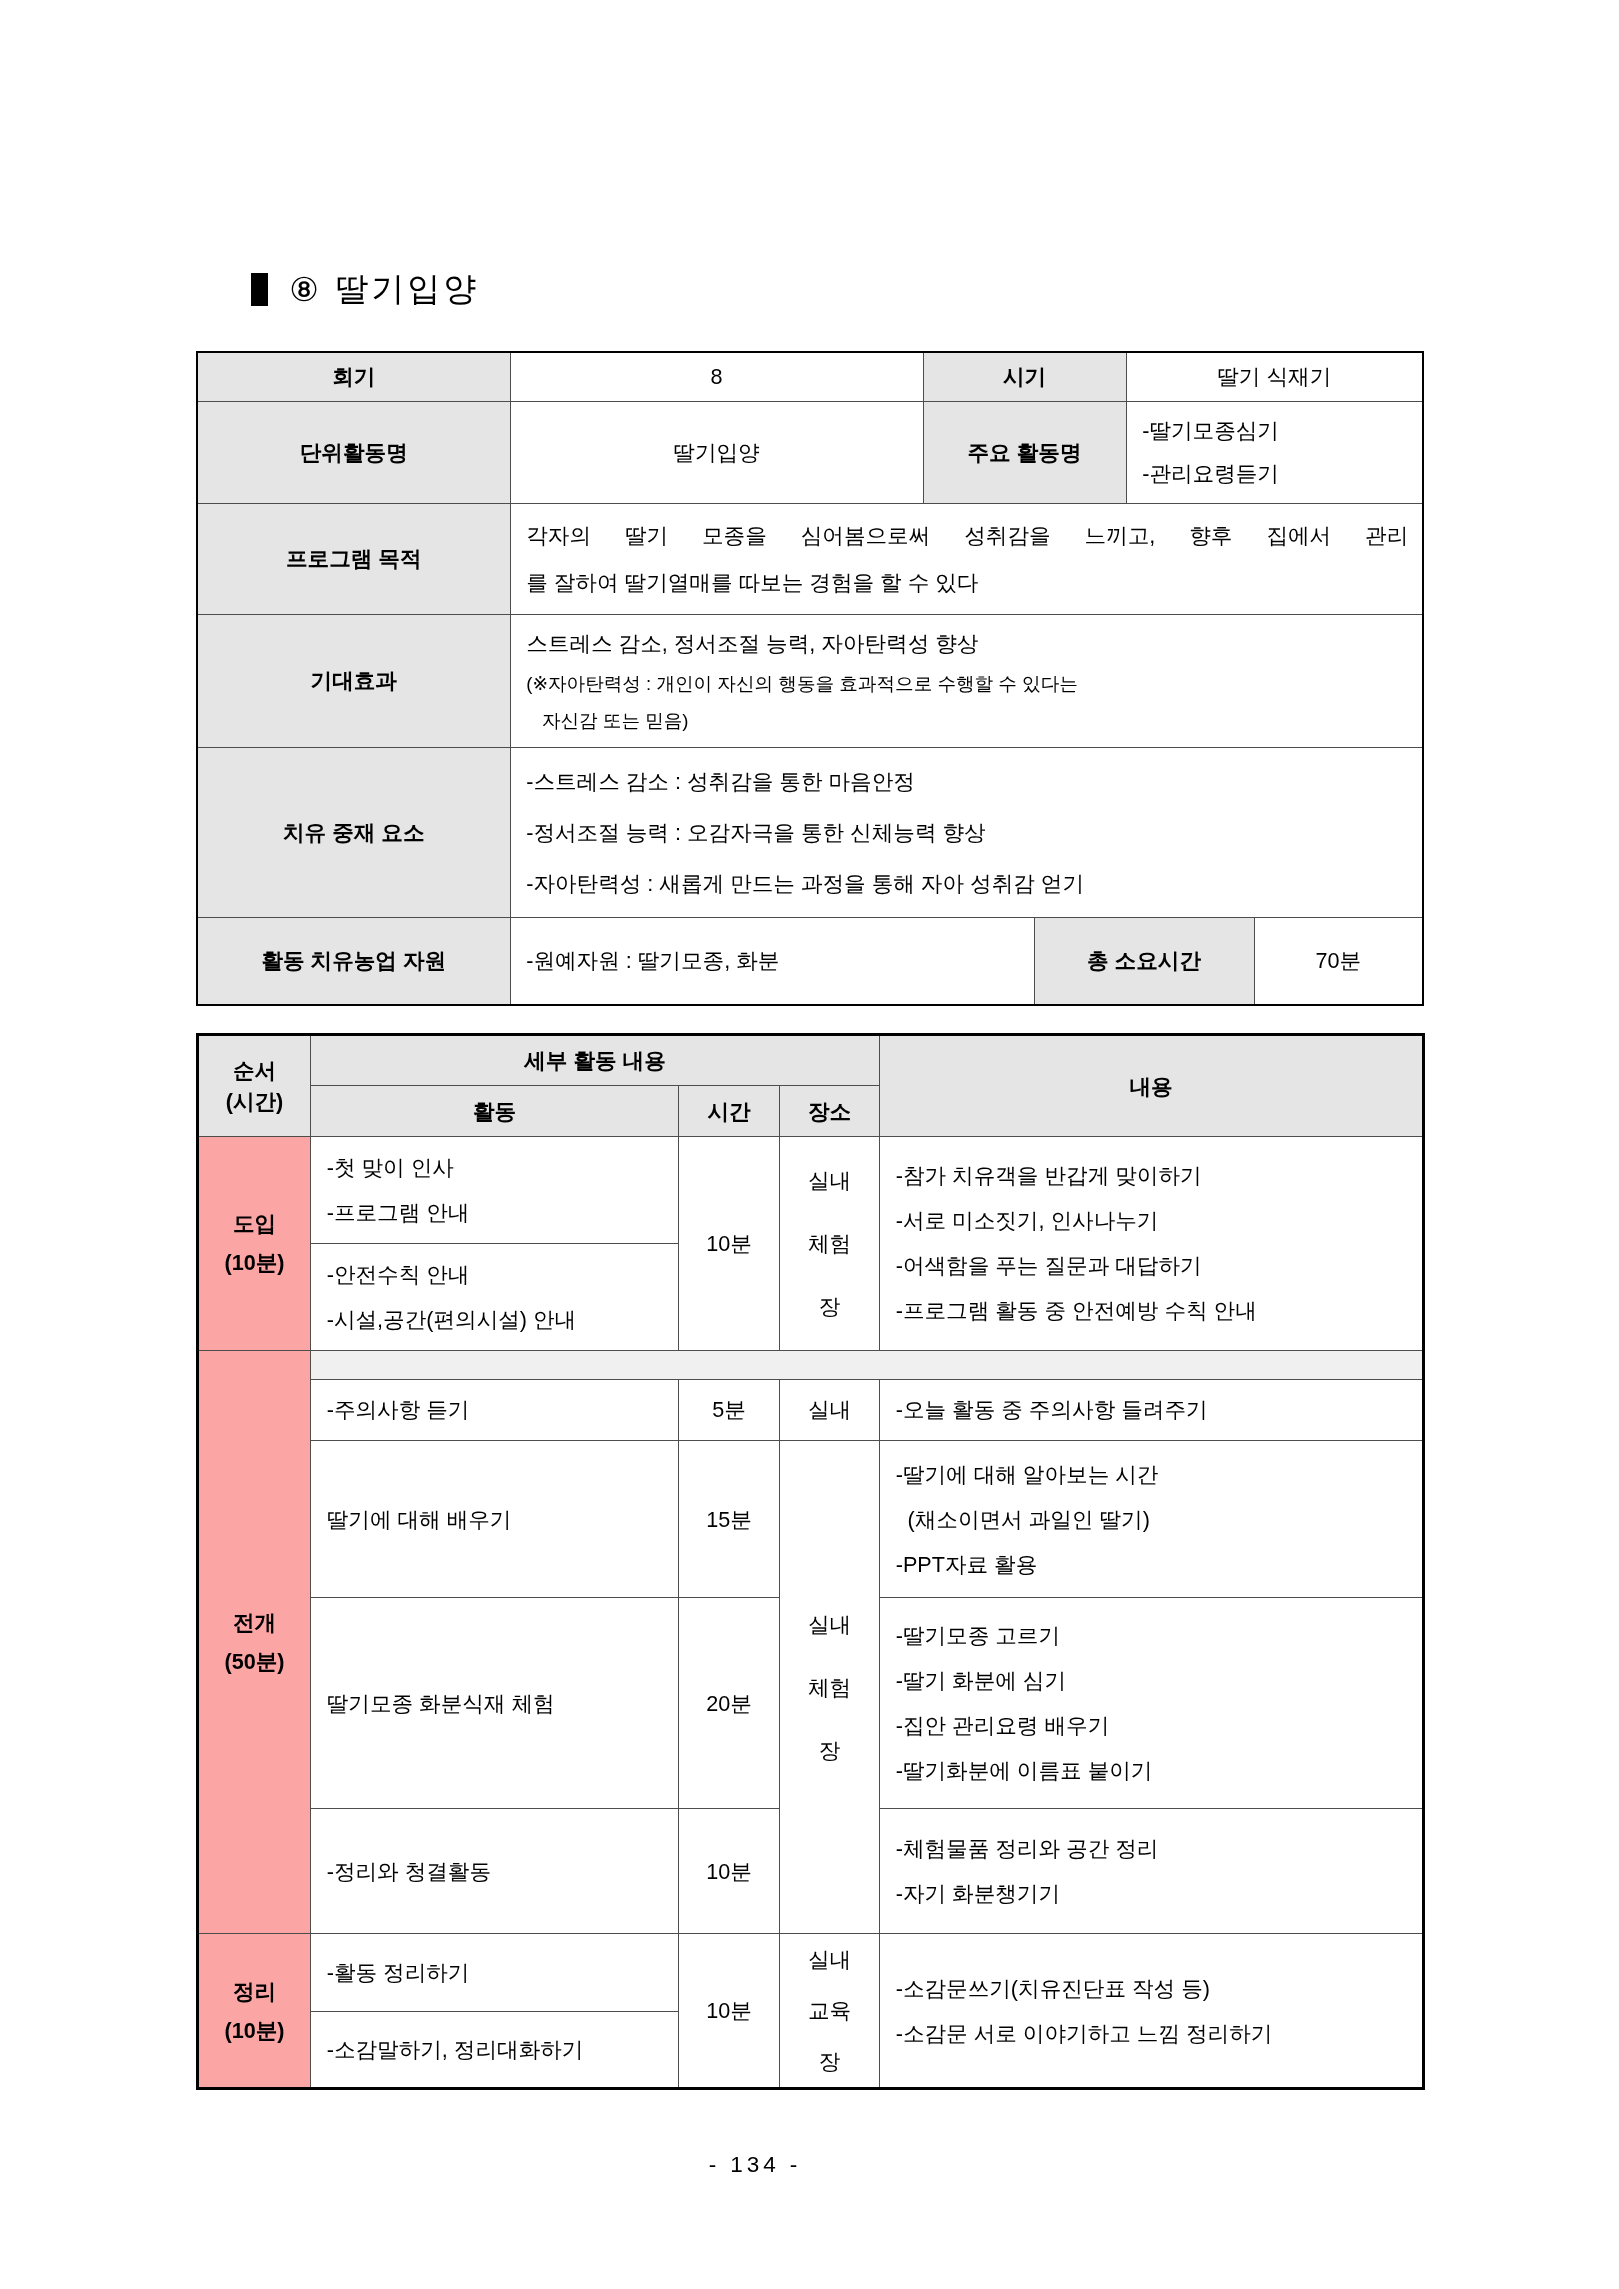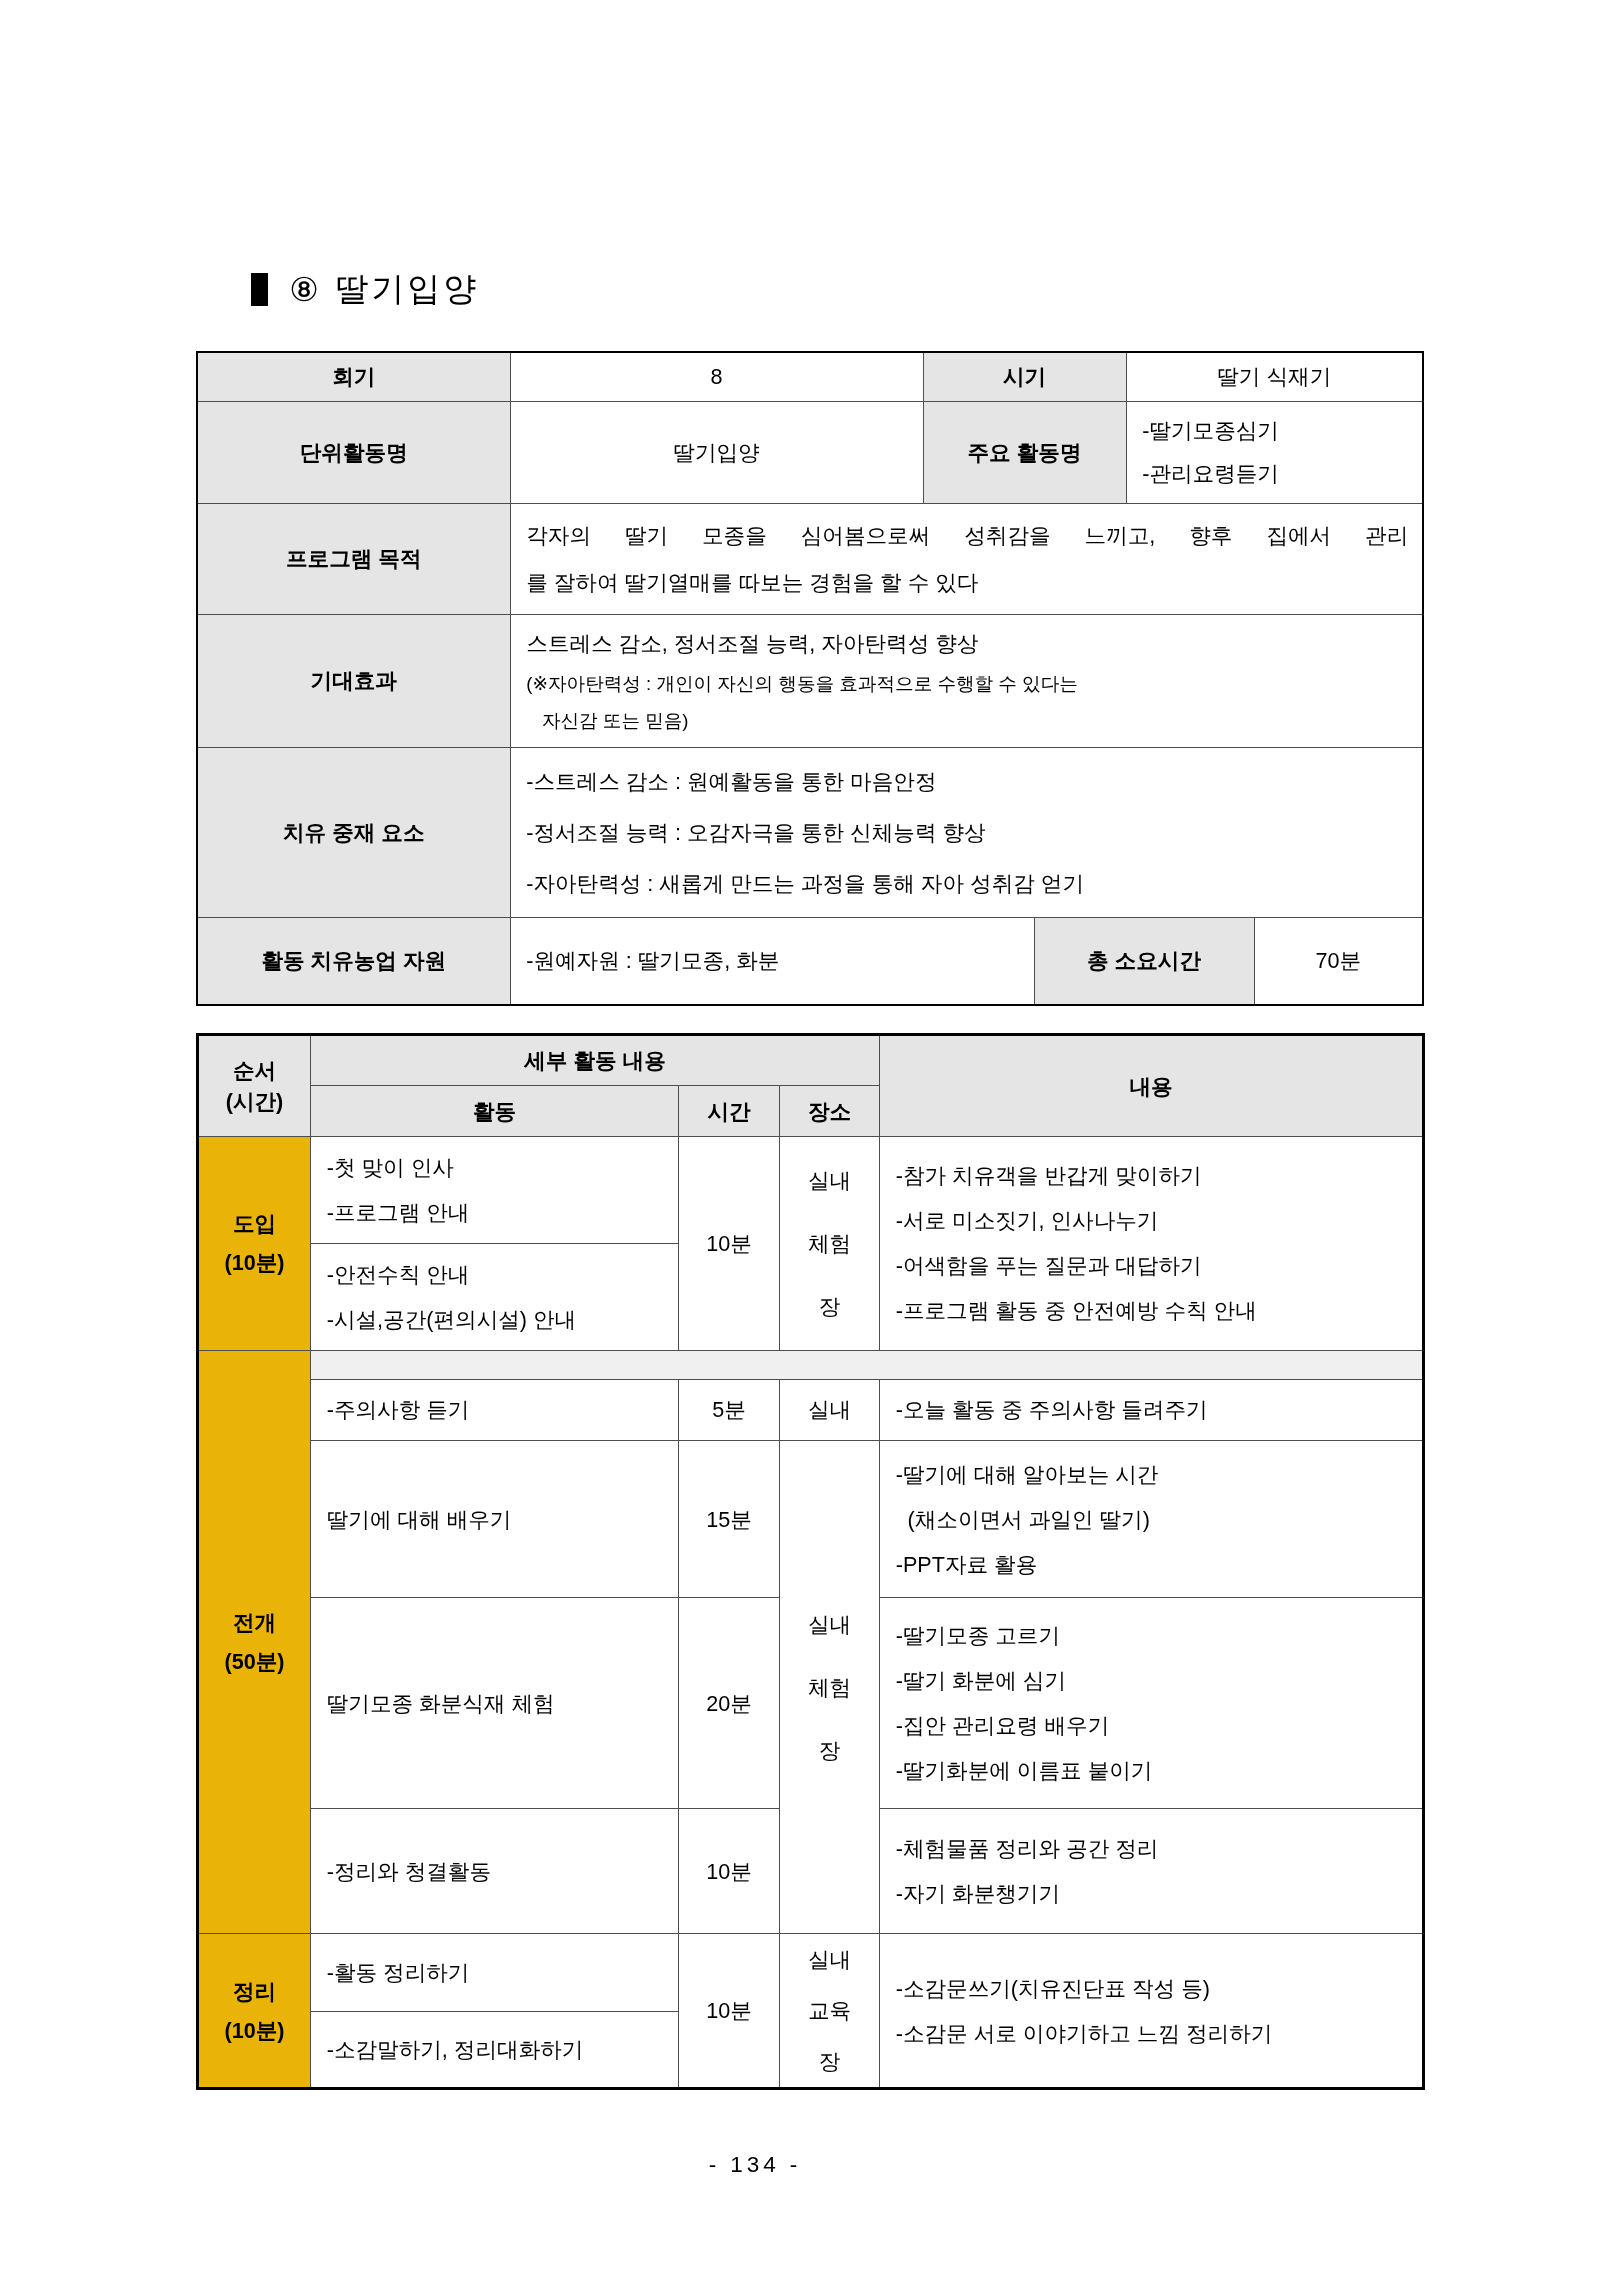--- a/index.html
+++ b/index.html
@@ -27,21 +27,21 @@
 
   
   table { border-collapse: collapse; table-layout: fixed; width: 1225px; }
   td { border: 1px solid #4d4d4d; vertical-align: middle; font-size: 21.6px; line-height: 1.45; overflow: hidden; }
   table.t1 { border: 2.9px solid #000; }
   table.t2 { border: 3.9px solid #000; margin-top: 27px; }
 
   .hd { background: #e5e5e5; font-weight: bold; text-align: center; }
   .c  { text-align: center; }
   .lpad { padding: 7.8px 13.7px 7.8px 15.7px; text-align: left; }
-  .stage { background: #eab308; font-weight: bold; text-align: center; line-height: 39px; }
+  .stage { background: #fca5a5; font-weight: bold; text-align: center; line-height: 39px; }
   .spacer-cell { background: #f0f0f0; }
 
   .line { display: block; }
   .gapline { line-height: 43px; }
   .healing-line { line-height: 51px; }
   .act-line { line-height: 45px; }
   .content-line { line-height: 45px; }
   .place-line { line-height: 63px; text-align: center; }
   .place-line-sm { line-height: 51px; text-align: center; }
   .note-line { font-size: 18.6px; line-height: 37px; }
@@ -103,21 +103,21 @@
         <td class="hd">기대효과</td>
         <td class="lpad" colspan="5">
           <span class="line gapline">스트레스 감소, 정서조절 능력, 자아탄력성 향상</span>
           <span class="line note-line">(※자아탄력성 : 개인이 자신의 행동을 효과적으로 수행할 수 있다는</span>
           <span class="line note-line note-indent">자신감 또는 믿음)</span>
         </td>
       </tr>
       <tr style="height:155px">
         <td class="hd">치유 중재 요소</td>
         <td class="lpad" colspan="5">
-          <span class="line healing-line">-스트레스 감소 : 원예활동을 통한 마음안정</span>
+          <span class="line healing-line">-스트레스 감소 : 성취감을 통한 마음안정</span>
           <span class="line healing-line">-정서조절 능력 : 오감자극을 통한 신체능력 향상</span>
           <span class="line healing-line">-자아탄력성 : 새롭게 만드는 과정을 통해 자아 성취감 얻기</span>
         </td>
       </tr>
       <tr style="height:88px">
         <td class="hd">활동 치유농업 자원</td>
         <td class="lpad" colspan="2">-원예자원 : 딸기모종, 화분</td>
         <td class="hd" colspan="2">총 소요시간</td>
         <td class="c">70분</td>
       </tr>

